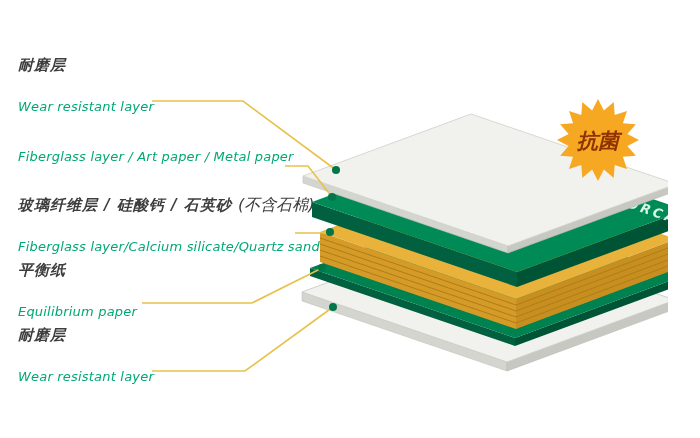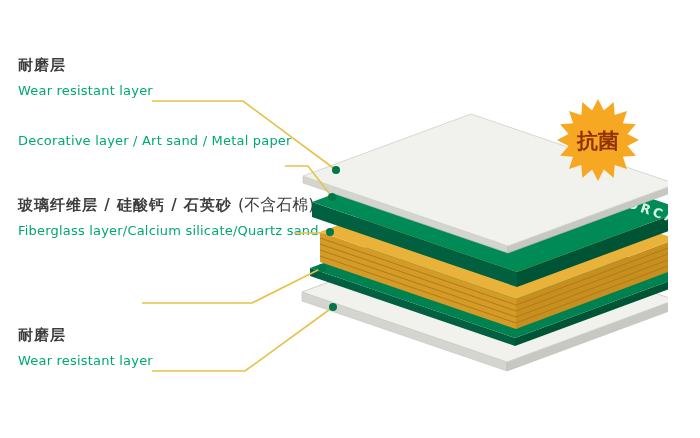--- a/index.html
+++ b/index.html
@@ -2,35 +2,36 @@
 <html><head>
 <meta charset="utf-8">
 <style>
   html,body{margin:0;padding:0;background:#ffffff;}
   .stage{
     position:relative;
     width:668px;height:438px;
     background:#ffffff;
     overflow:hidden;
     font-family:"DejaVu Sans","Liberation Sans",sans-serif;
+    font-style:italic;
   }
   .label-group{position:absolute;left:18px;}
   .label-zh{
     font-size:15px;
     font-weight:bold;
     color:#3d3d3d;
     letter-spacing:1px;
     line-height:20px;
     white-space:nowrap;
   }
   .label-zh .zh-note{font-size:16px;font-weight:normal;letter-spacing:0;}
   .label-en{
     font-size:13px;
     color:#00a874;
-    margin-top:8px;
+    margin-top:24px;
     letter-spacing:.2px;
     line-height:16px;
     white-space:nowrap;
   }
   .g1{top:55px}
   .g2{top:125px}
   .g3{top:195px}
   .g4{top:260px}
   .g5{top:325px}
   svg.illustration{position:absolute;left:0;top:0;}
@@ -39,28 +40,32 @@
 <body>
 
 <div class="stage">
 
   <div class="label-group g1">
     <div class="label-zh">耐磨层</div>
     <div class="label-en">Wear resistant layer</div>
   </div>
 
   <div class="label-group g2">
-    <div class="label-en">Decorative layer / Art sand / Metal paper</div>
+    <div class="label-en">Fiberglass layer / Art paper / Metal paper</div>
   </div>
 
   <div class="label-group g3">
     <div class="label-zh"><span>玻璃纤维层 / 硅酸钙 / 石英砂</span> <span class="zh-note">(不含石棉)</span></div>
     <div class="label-en">Fiberglass layer/Calcium silicate/Quartz sand</div>
   </div>
 
+  <div class="label-group g4">
+    <div class="label-zh">平衡纸</div>
+    <div class="label-en">Equilibrium paper</div>
+  </div>
 
   <div class="label-group g5">
     <div class="label-zh">耐磨层</div>
     <div class="label-en">Wear resistant layer</div>
   </div>
 
   <svg class="illustration" width="700" height="438" viewBox="0 0 700 438">
 
     <g>
       <polygon points="302,292 507,362 507,371 302,301" fill="#d5d5cf" stroke="#c2c2bc" stroke-width="0.6"></polygon>

